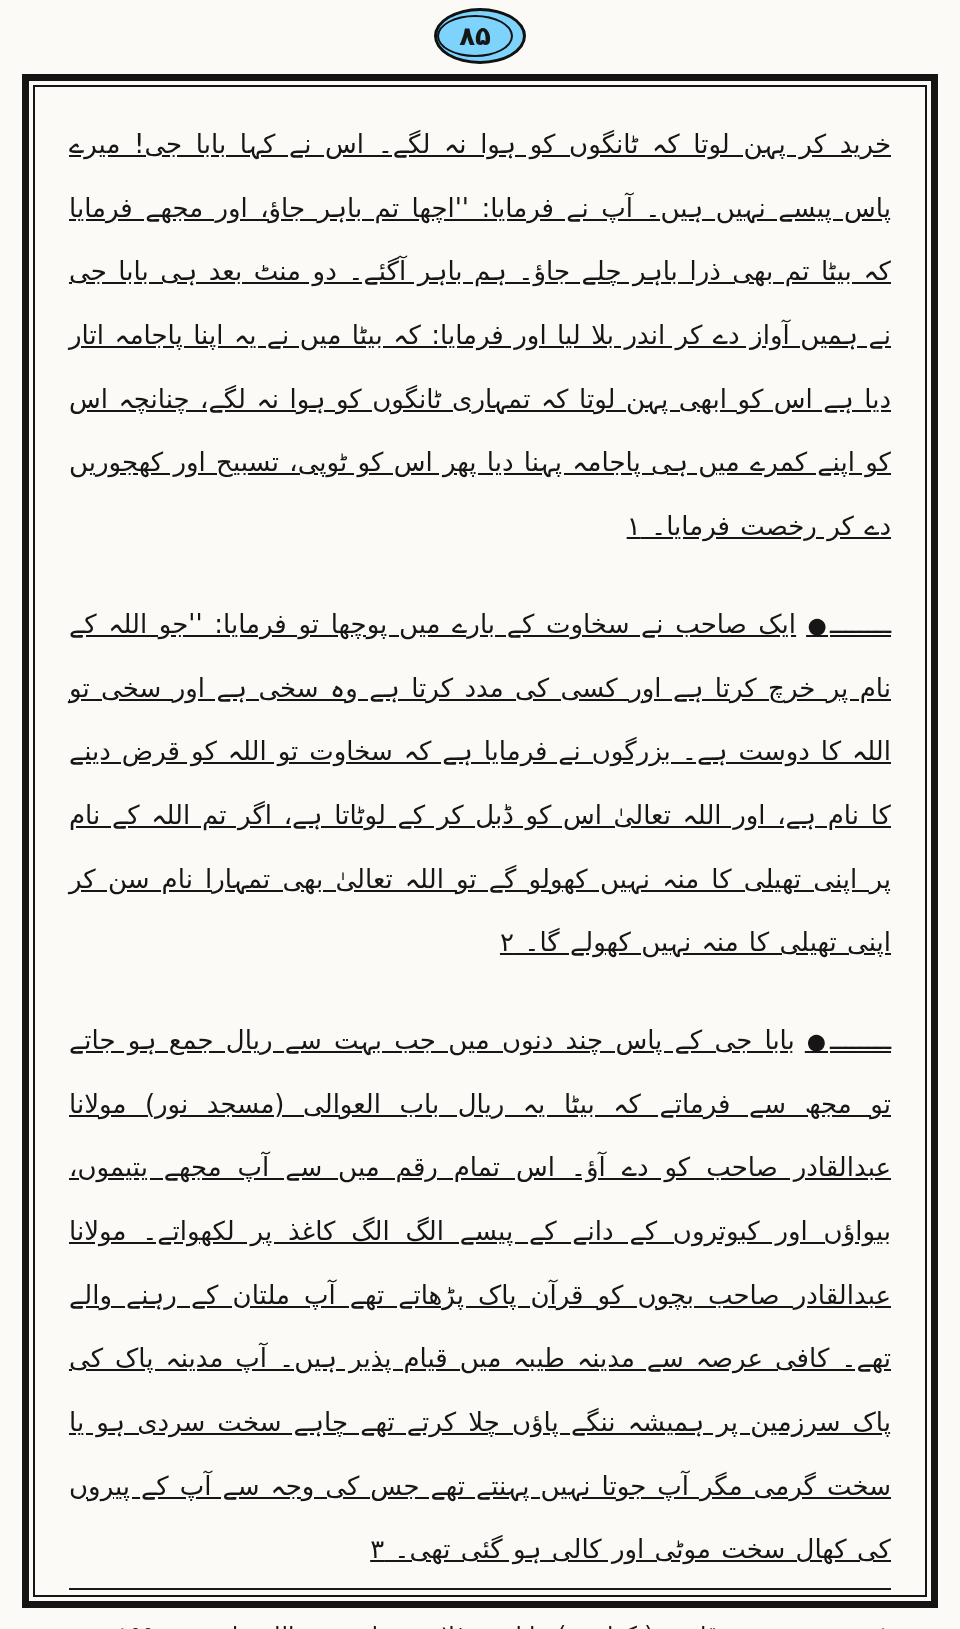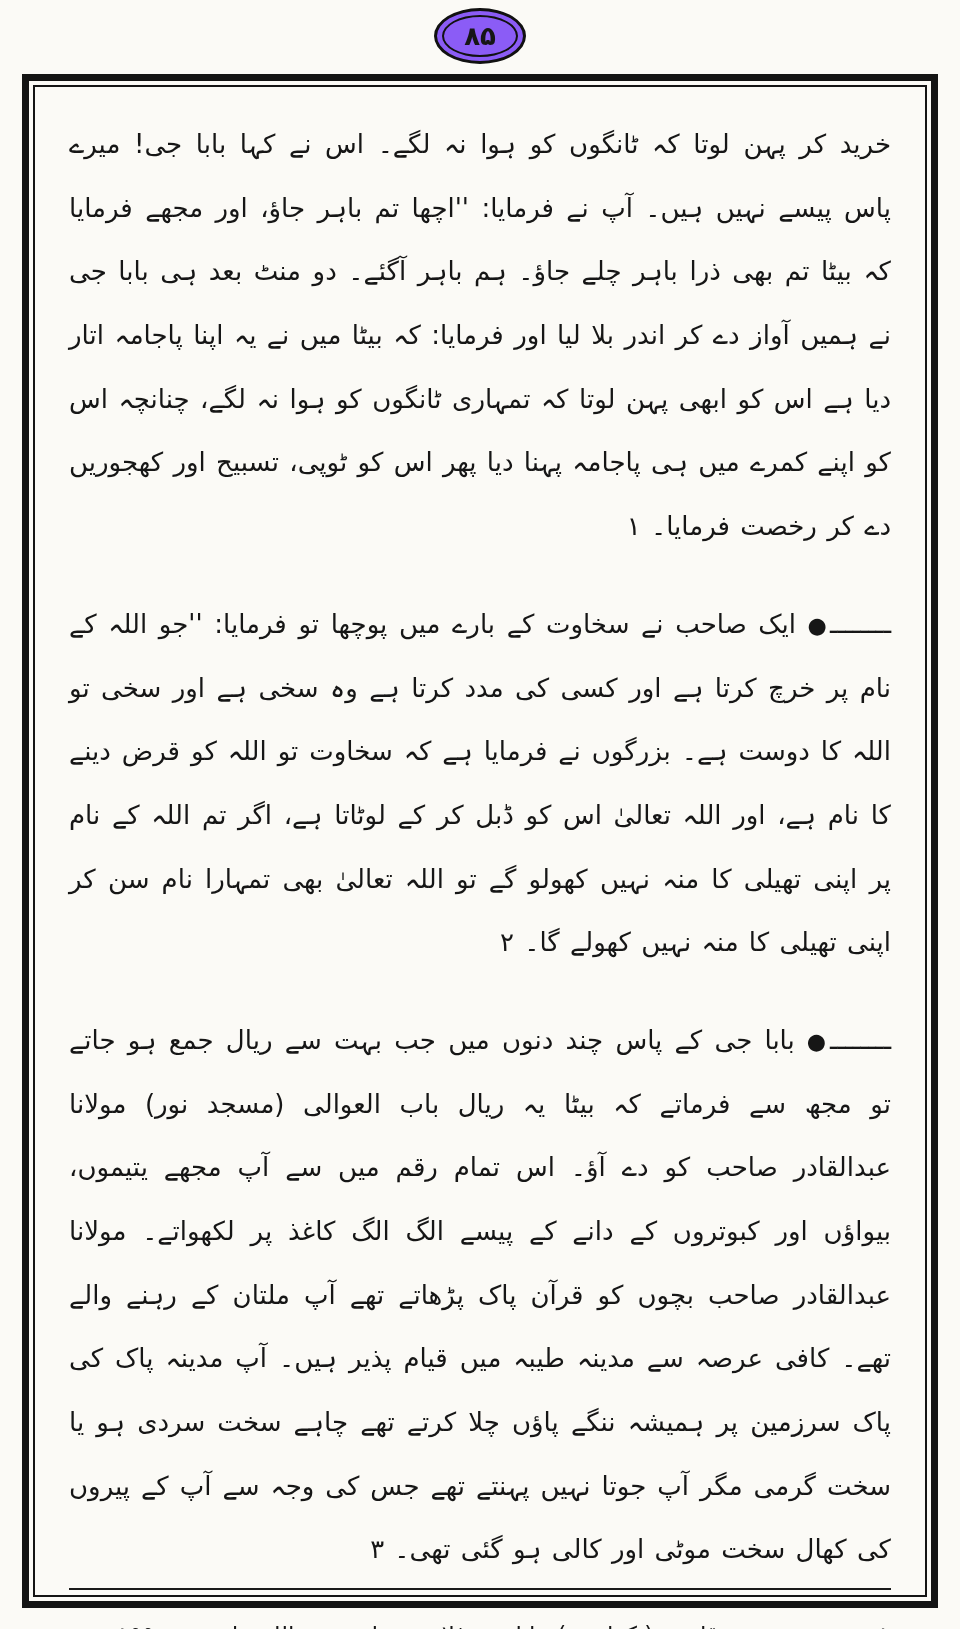--- a/index.html
+++ b/index.html
@@ -21,22 +21,22 @@
   }
   
   .page-num-outer {
     width: 92px;
     height: 56px;
     border: 3px solid #111;
     border-radius: 50%;
     margin: 0 auto 10px auto;
     display: flex;
     align-items: center;
-    justify-content: center;
-    background: #8b5cf6;
+    justify-content: flex-end;
+    background: #7dd3fc;
   }
   .page-num-inner {
     width: 76px;
     height: 42px;
     border: 2px solid #111;
     border-radius: 50%;
     display: flex;
     align-items: center;
     justify-content: center;
     font-size: 26px;
@@ -50,20 +50,21 @@
     border: 7px solid #141414;
     padding: 4px;
     background: #fbfaf6;
   }
   .frame-inner {
     height: 100%;
     border: 2px solid #141414;
     padding: 26px 34px 18px 34px;
     display: flex;
     flex-direction: column;
+    text-decoration: underline;
   }
   .para {
     font-size: 26px;
     line-height: 2.45;
     text-align: justify;
     text-align-last: right;
     word-spacing: 2px;
   }
   .bullet-para { margin-top: 34px; }
   .dash {

